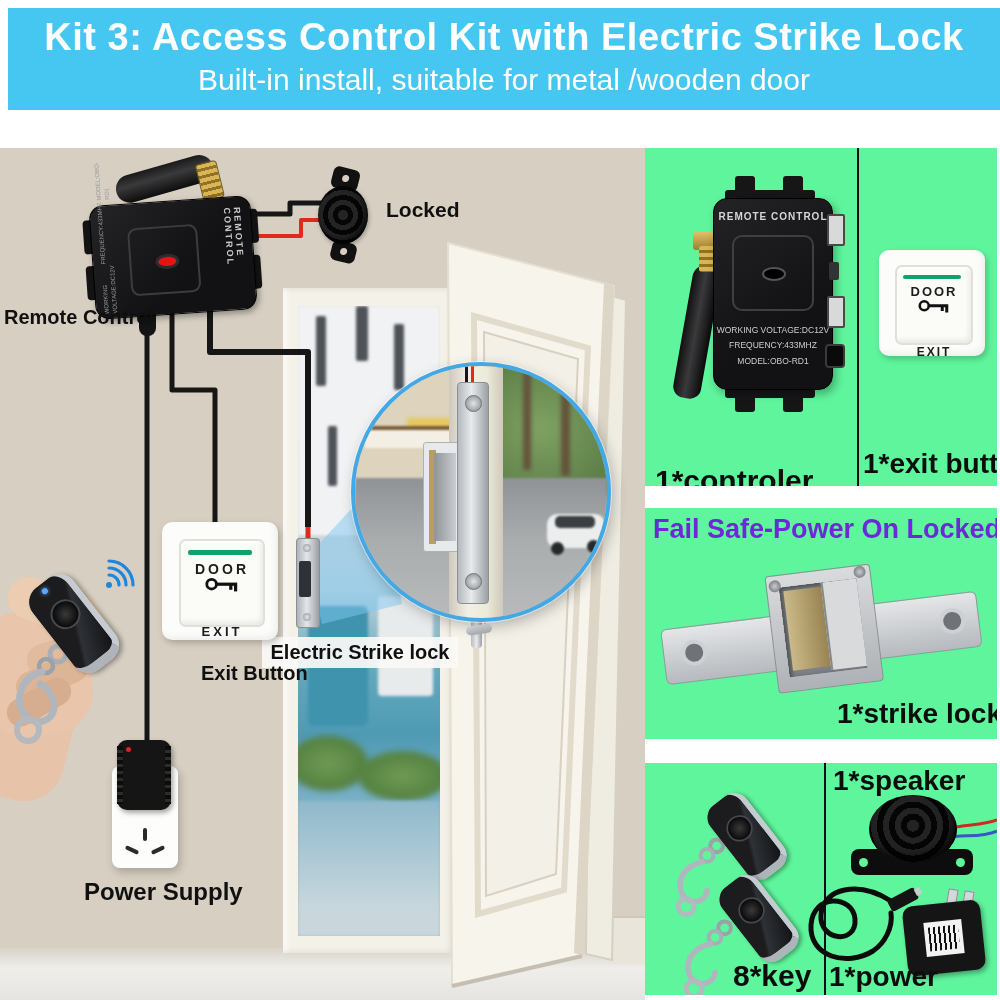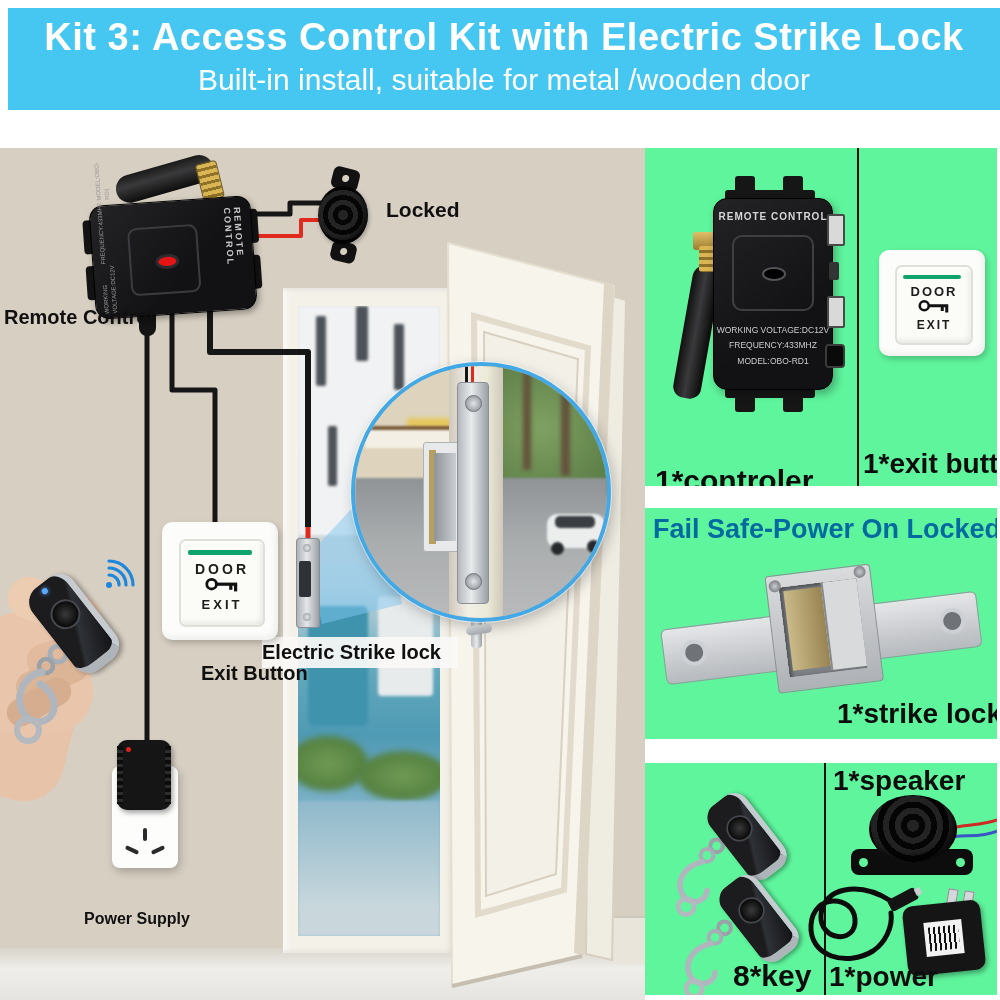--- a/index.html
+++ b/index.html
@@ -67,21 +67,21 @@
   .c-screw{width:15px;height:15px;background:radial-gradient(#e2e4e6,#84888d);border-radius:50%;border:1px solid #6f7479;}
   .c-latchbox{left:68px;top:76px;width:38px;height:108px;background:#e8e9ea;border:1px solid #aeb2b6;border-radius:3px;}
   .c-keeper{left:10px;top:10px;width:22px;height:88px;background:linear-gradient(90deg,#8f9499,#cacdd1);}
   .c-brass{left:5px;top:7px;width:7px;height:94px;background:#b99f5e;}
   .c-wire{top:0;width:3px;height:20px;}
 
   
   .exitouter{background:#fcfcfa;border-radius:10px;box-shadow:2px 3px 6px rgba(0,0,0,.22),inset -3px -3px 6px rgba(0,0,0,.06);}
   .exitinner{background:#fbfbf8;border:2px solid #e0e0da;border-radius:7px;box-shadow:inset 1px 2px 3px rgba(255,255,255,.9),inset -2px -3px 5px rgba(0,0,0,.08);text-align:center;}
   .greenline{background:#0fa36c;border-radius:2px;}
-  .exittxt{font-weight:bold;color:#1c1c1c;letter-spacing:3px;}
+  .exittxt{font-weight:bold;color:#1c1c1c;letter-spacing:3px;margin-top:27px;}
 
   
   .skin{background:#e7c3a9;border-radius:40px;}
   .fob{width:46px;height:94px;background:linear-gradient(115deg,#1c1c1e 55%,#2e3136 60%,#101113 100%);border-radius:18px;border-right:6px solid #c6cbd1;border-bottom:9px solid #aeb4ba;box-shadow:2px 3px 5px rgba(0,0,0,.35);}
   .fobbtn{left:10px;top:24px;width:26px;height:26px;background:radial-gradient(#3a3a3a,#0a0a0a 70%);border-radius:50%;border:2px solid #45484d;}
   .fobled{left:20px;top:5px;width:6px;height:6px;background:#5aa8ff;border-radius:50%;box-shadow:0 0 4px #5aa8ff;}
 
   
   .adapter{background:#151515;border-radius:10px;box-shadow:2px 3px 5px rgba(0,0,0,.35);}
   .ribs{background:repeating-linear-gradient(180deg,#0c0c0c 0 4px,#2c2c2c 4px 7px);}
@@ -230,21 +230,21 @@
       <div class="abs c-brass"></div>
       <div class="abs c-keeper"></div>
     </div>
     <div class="abs c-plate">
       <div class="abs c-screw" style="left:7px;top:12px;"></div>
       <div class="abs c-screw" style="left:7px;top:190px;"></div>
     </div>
   </div>
 
   <div class="abs" style="left:262px;top:489px;width:196px;height:31px;background:rgba(250,249,246,.93);">
-    <div class="lbl" style="font-size:20px;margin-top:4px;">Electric Strike lock</div>
+    <div class="lbl" style="font-size:20px;text-align:center;margin-top:4px;">Electric Strike lock</div>
   </div>
 
   <div class="abs exitouter" style="left:162px;top:374px;width:116px;height:118px;">
     <div class="abs exitinner" style="left:17px;top:17px;width:82px;height:84px;">
       <div class="abs greenline" style="left:7px;top:9px;width:64px;height:5px;"></div>
       <div class="exittxt" style="font-size:14px;margin-top:20px;">DOOR</div>
       <svg width="38" height="16" viewBox="0 0 44 20">
         <circle cx="9" cy="9" r="6" fill="none" stroke="#111" stroke-width="3.5"></circle>
         <rect x="15" y="7" width="26" height="4" fill="#111"></rect>
         <rect x="31" y="10" width="4" height="6" fill="#111"></rect>
@@ -286,21 +286,21 @@
   <div class="abs outlet" style="left:112px;top:618px;width:66px;height:102px;">
     <div class="abs slot" style="left:31px;top:62px;width:4px;height:13px;"></div>
     <div class="abs slot" style="left:13px;top:82px;width:14px;height:4px;transform:rotate(25deg);"></div>
     <div class="abs slot" style="left:39px;top:82px;width:14px;height:4px;transform:rotate(-25deg);"></div>
   </div>
   <div class="abs adapter" style="left:117px;top:592px;width:54px;height:70px;">
     <div class="abs ribs" style="left:0;top:6px;width:6px;height:58px;"></div>
     <div class="abs ribs" style="right:0;top:6px;width:6px;height:58px;"></div>
     <div class="abs" style="left:9px;top:7px;width:5px;height:5px;background:#e02020;border-radius:50%;"></div>
   </div>
-  <div class="abs lbl" style="left:84px;top:730px;font-size:16px;margin-top:32px;">Power Supply</div>
+  <div class="abs lbl" style="left:84px;top:730px;font-size:24px;">Power Supply</div>
 </div>
 
 <div class="abs panel" style="top:148px;height:338px;">
   <div class="abs divider" style="left:212px;height:338px;"></div>
 
   <div class="abs" style="left:52px;top:28px;width:160px;height:240px;">
     <div class="abs ctl-bracket" style="left:38px;top:0;width:20px;height:24px;"></div>
     <div class="abs ctl-bracket" style="left:86px;top:0;width:20px;height:24px;"></div>
     <div class="abs ctl-bracket" style="left:28px;top:14px;width:90px;height:14px;"></div>
     <div class="abs ctl-bracket" style="left:38px;top:212px;width:20px;height:24px;"></div>
@@ -337,21 +337,21 @@
         <rect x="31" y="10" width="4" height="6" fill="#111"></rect>
         <rect x="37" y="10" width="4" height="8" fill="#111"></rect>
       </svg>
       <div class="exittxt" style="font-size:12px;letter-spacing:2px;">EXIT</div>
     </div>
   </div>
   <div class="abs plabel" style="left:218px;top:300px;font-size:28px;">1*exit button</div>
 </div>
 
 <div class="abs panel" style="top:508px;height:231px;">
-  <div class="abs plabel" style="left:8px;top:6px;font-size:27px;color:#0369a1;">Fail Safe-Power On Locked</div>
+  <div class="abs plabel" style="left:8px;top:6px;font-size:27px;color:#6d28d9;">Fail Safe-Power On Locked</div>
 
   <div class="abs" style="left:8px;top:44px;width:336px;height:150px;transform:rotate(-7deg);">
     <div class="abs plate-sil" style="left:8px;top:58px;width:316px;height:54px;"></div>
     <div class="abs holering" style="left:26px;top:72px;width:18px;height:18px;"></div>
     <div class="abs holering" style="left:286px;top:72px;width:18px;height:18px;"></div>
     <div class="abs mech" style="left:118px;top:18px;width:104px;height:116px;">
       <div class="abs cavity" style="left:12px;top:12px;width:78px;height:90px;"></div>
       <div class="abs keeper" style="left:16px;top:16px;width:40px;height:80px;"></div>
       <div class="abs latchsil" style="left:54px;top:12px;width:34px;height:88px;"></div>
       <div class="abs mscrew" style="left:2px;top:4px;width:12px;height:12px;"></div>

